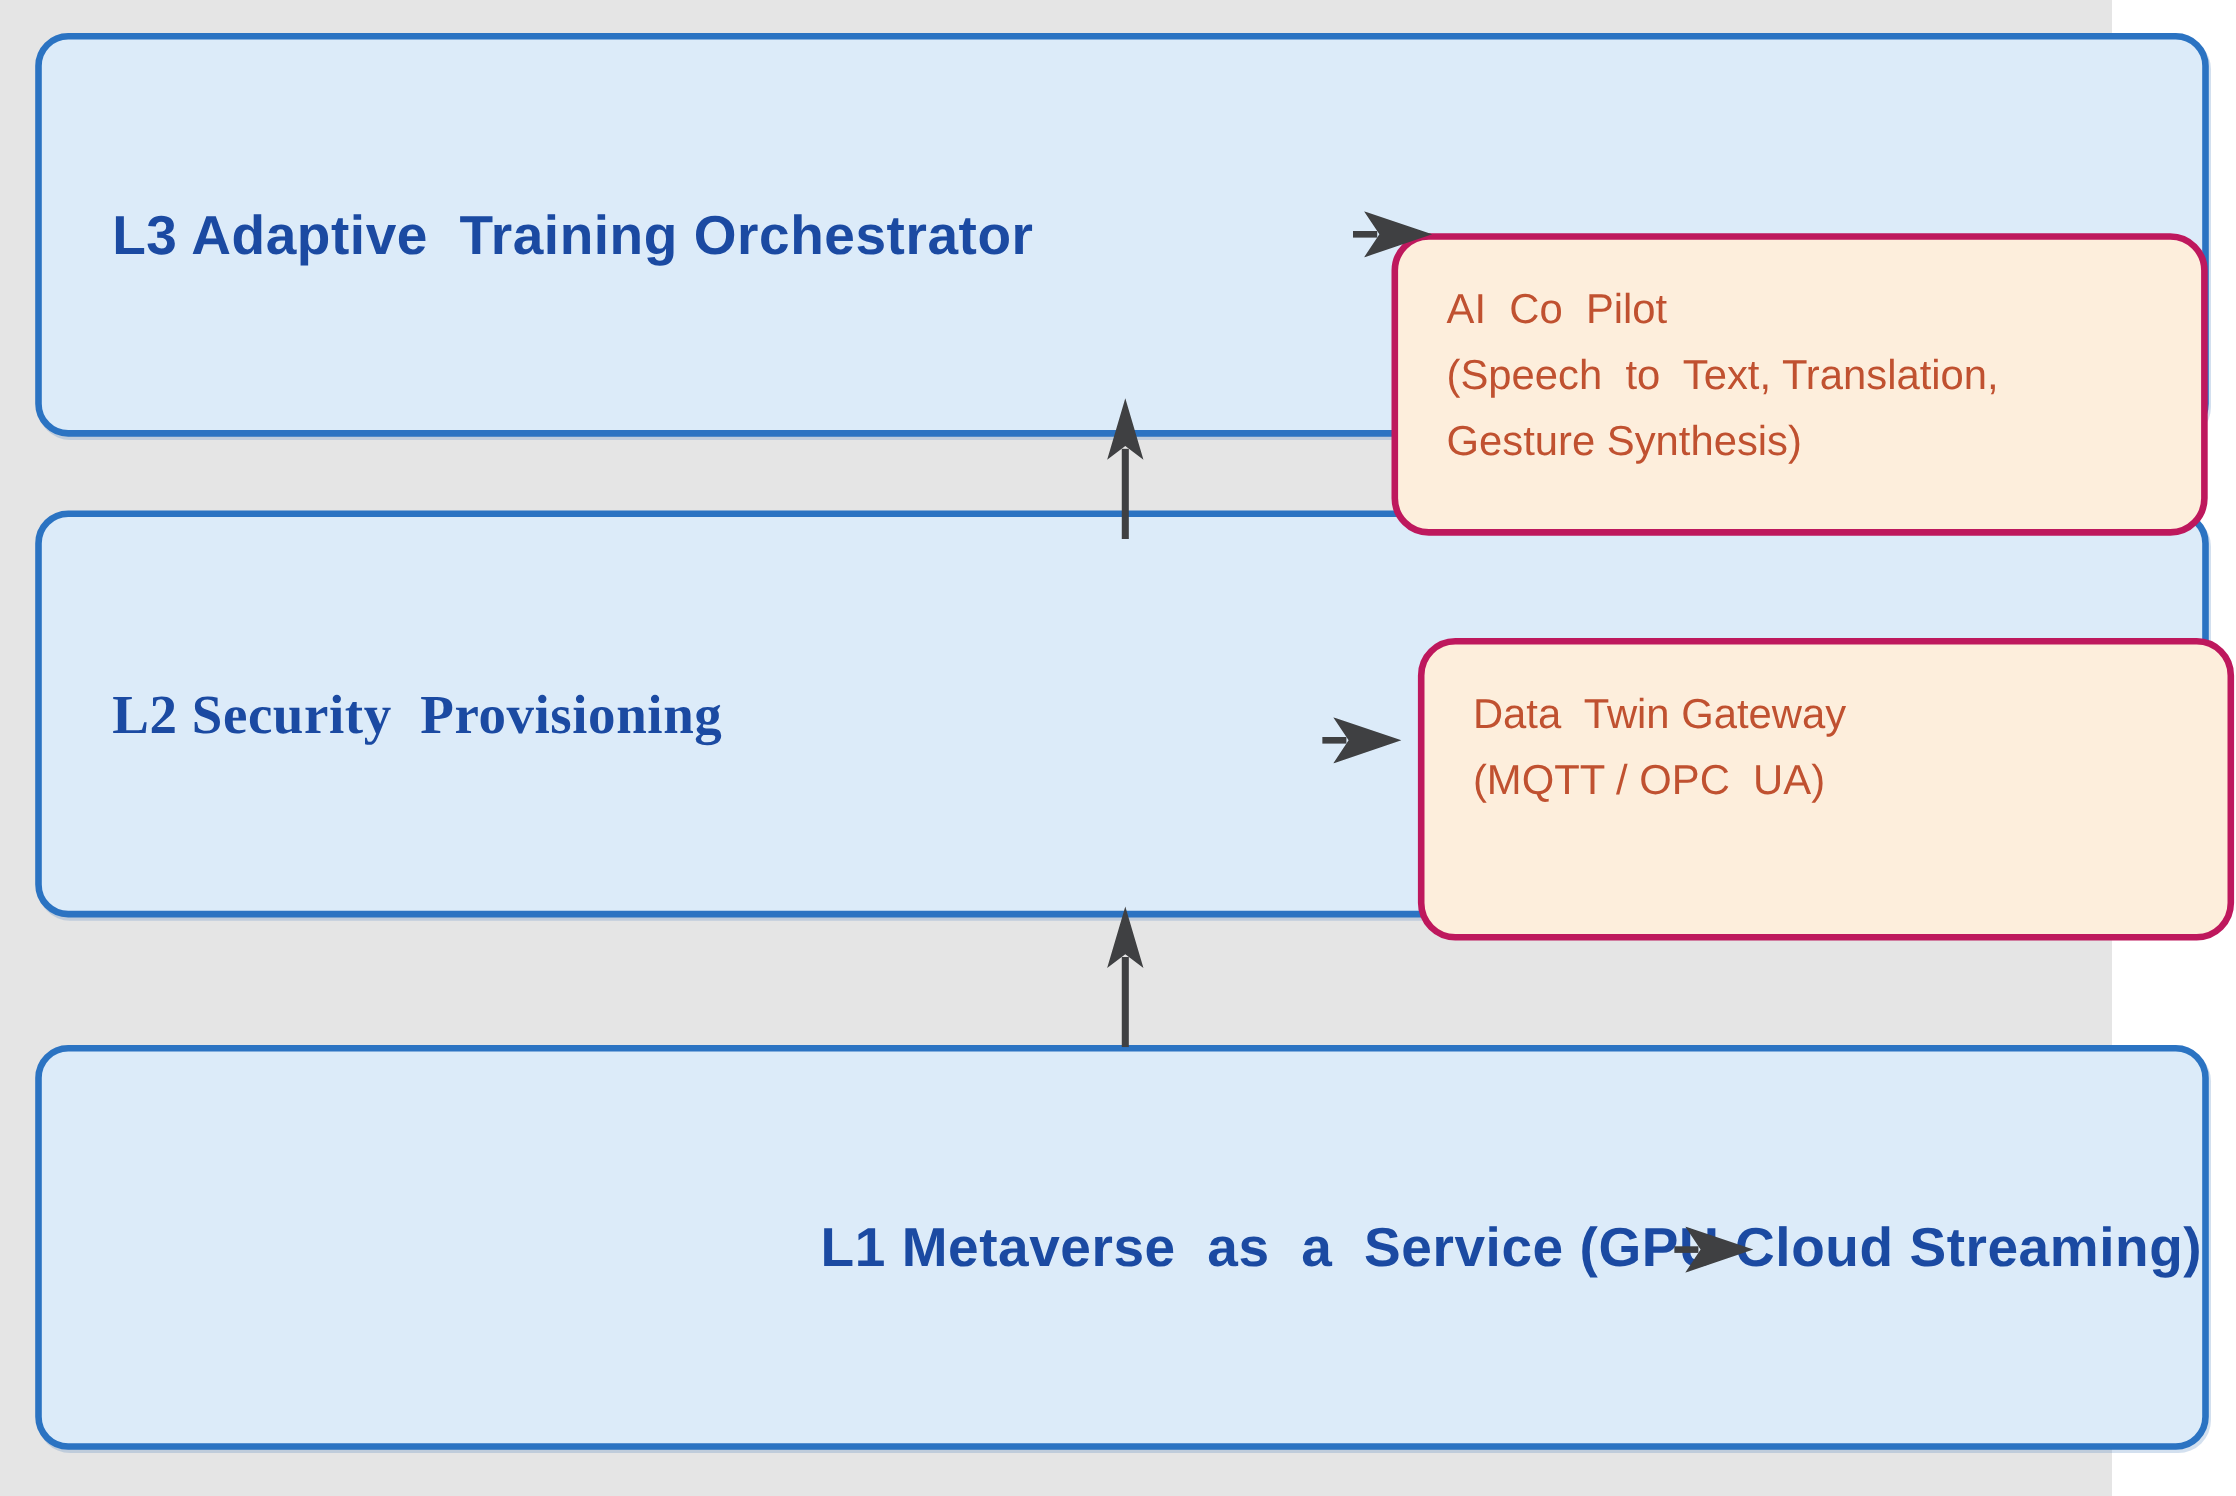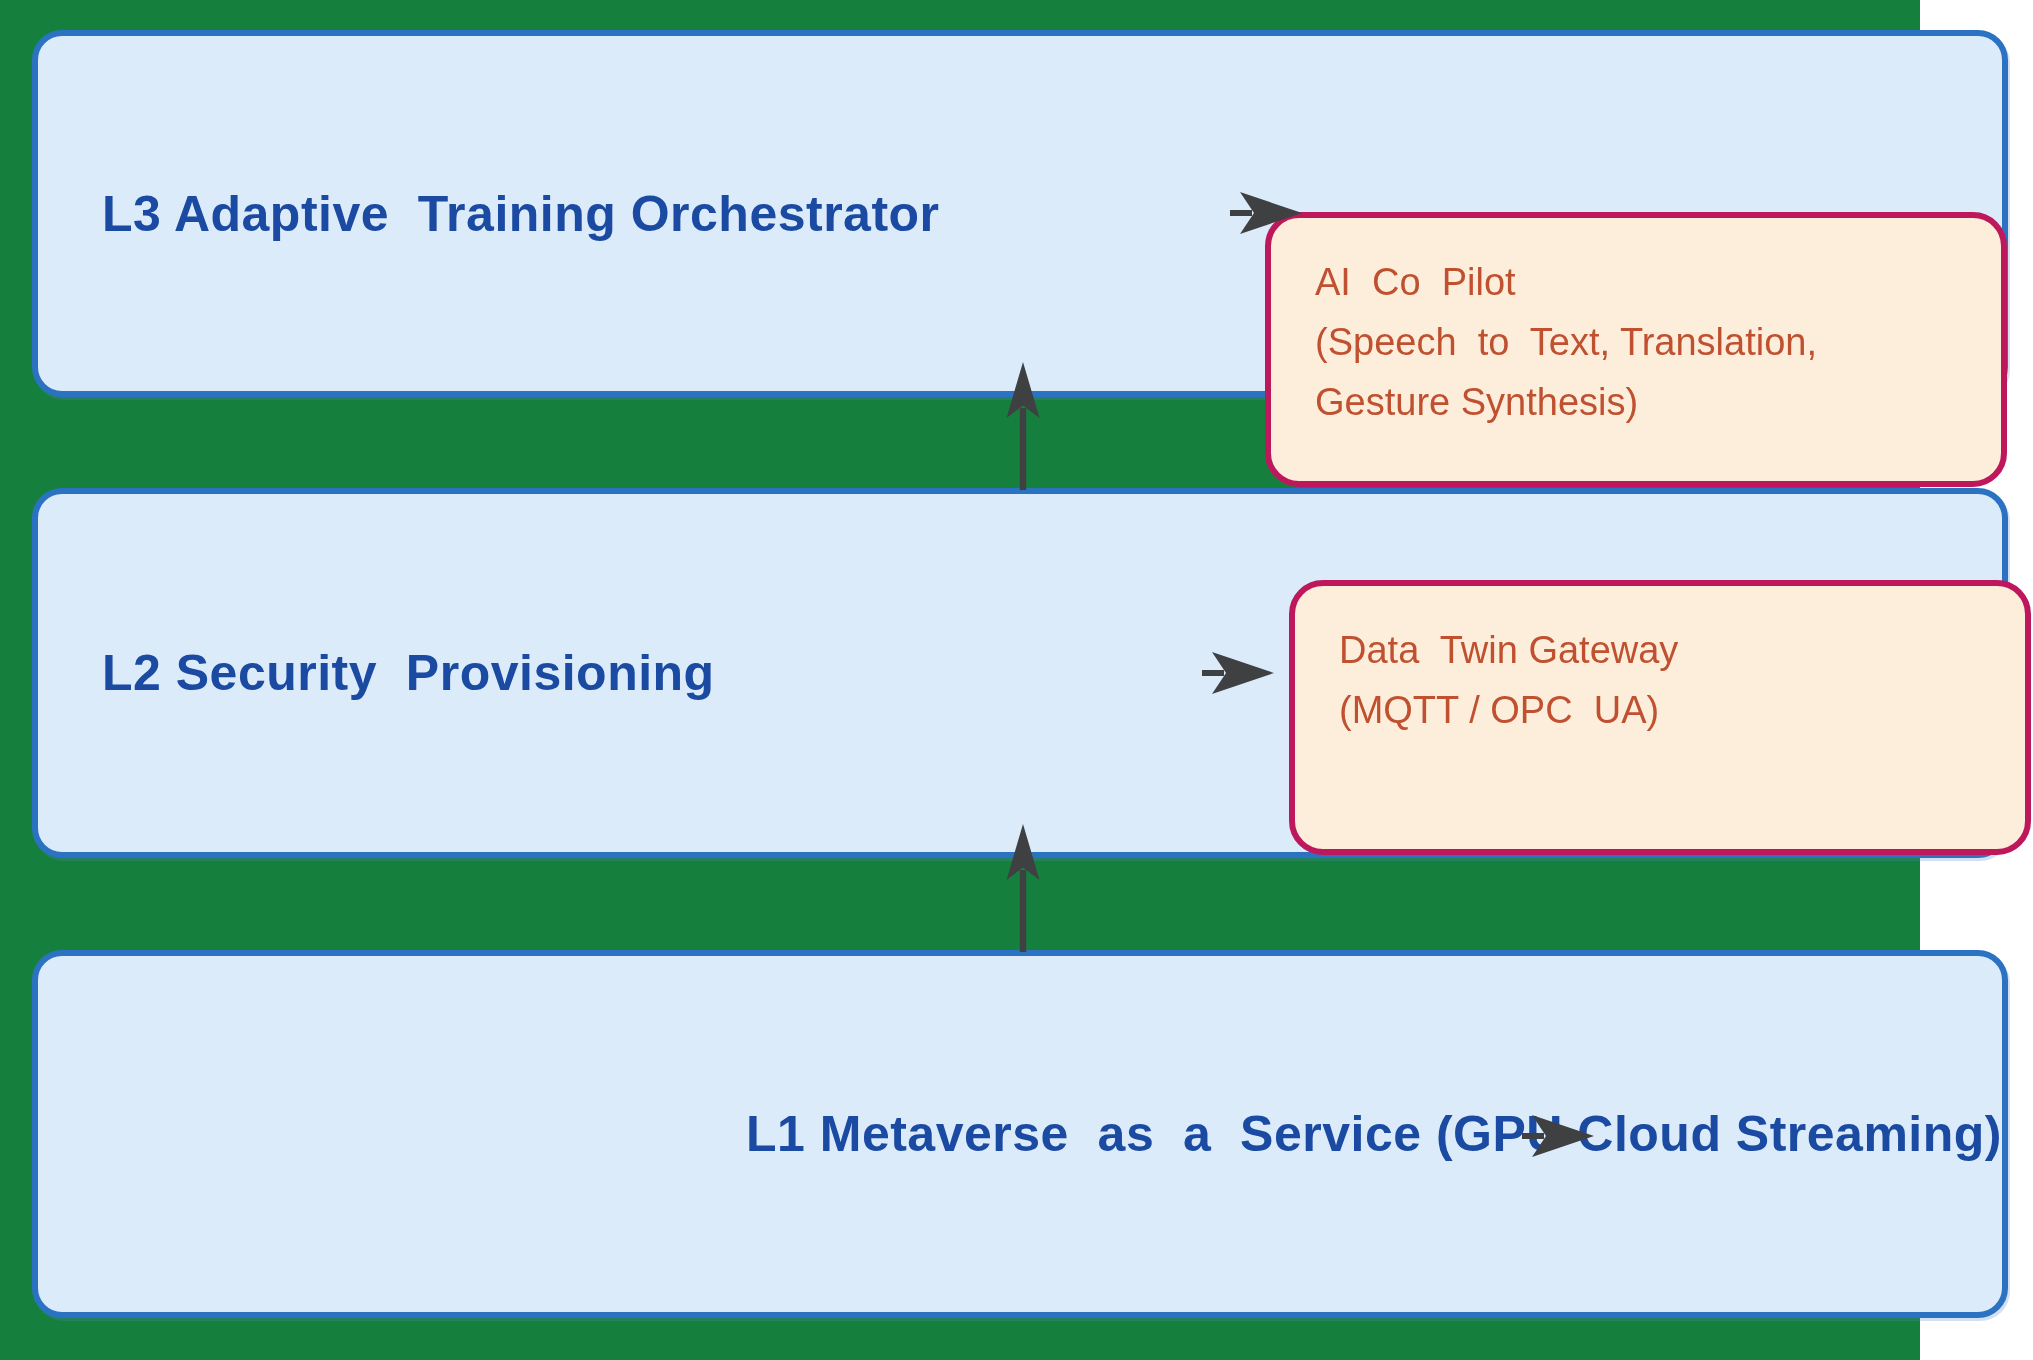--- a/index.html
+++ b/index.html
@@ -6,36 +6,36 @@
   html, body { background: #ffffff; }
   body {
     width: 2033px; height: 1360px;
     font-family: "Liberation Sans", sans-serif;
     position: relative;
     overflow: hidden;
   }
   .canvas {
     position: absolute; left: 0; top: 0;
     width: 1920px; height: 1360px;
-    background: #15803d;
+    background: #e5e5e5;
   }
   
   .layer {
     position: absolute;
     left: 32px;
     width: 1976px;
     background: #dcebf9;
     border: 6px solid #2b73c2;
     border-radius: 30px;
     box-shadow: 2px 3px 0 rgba(80, 130, 190, 0.25);
     display: flex;
     align-items: center;
   }
   .layer-l3 { top: 30px;  height: 367px; }
-  .layer-l2 { top: 488px; height: 370px; }
+  .layer-l2 { top: 464px; height: 370px; font-family: Liberation Serif, serif; }
   .layer-l1 { top: 950px; height: 368px; justify-content: flex-end; }
   .layer-title {
     padding-left: 64px;
     font-size: 50px;
     font-weight: bold;
     color: #1b4aa2;
     white-space: pre-wrap;
     letter-spacing: 0.5px;
   }
   

